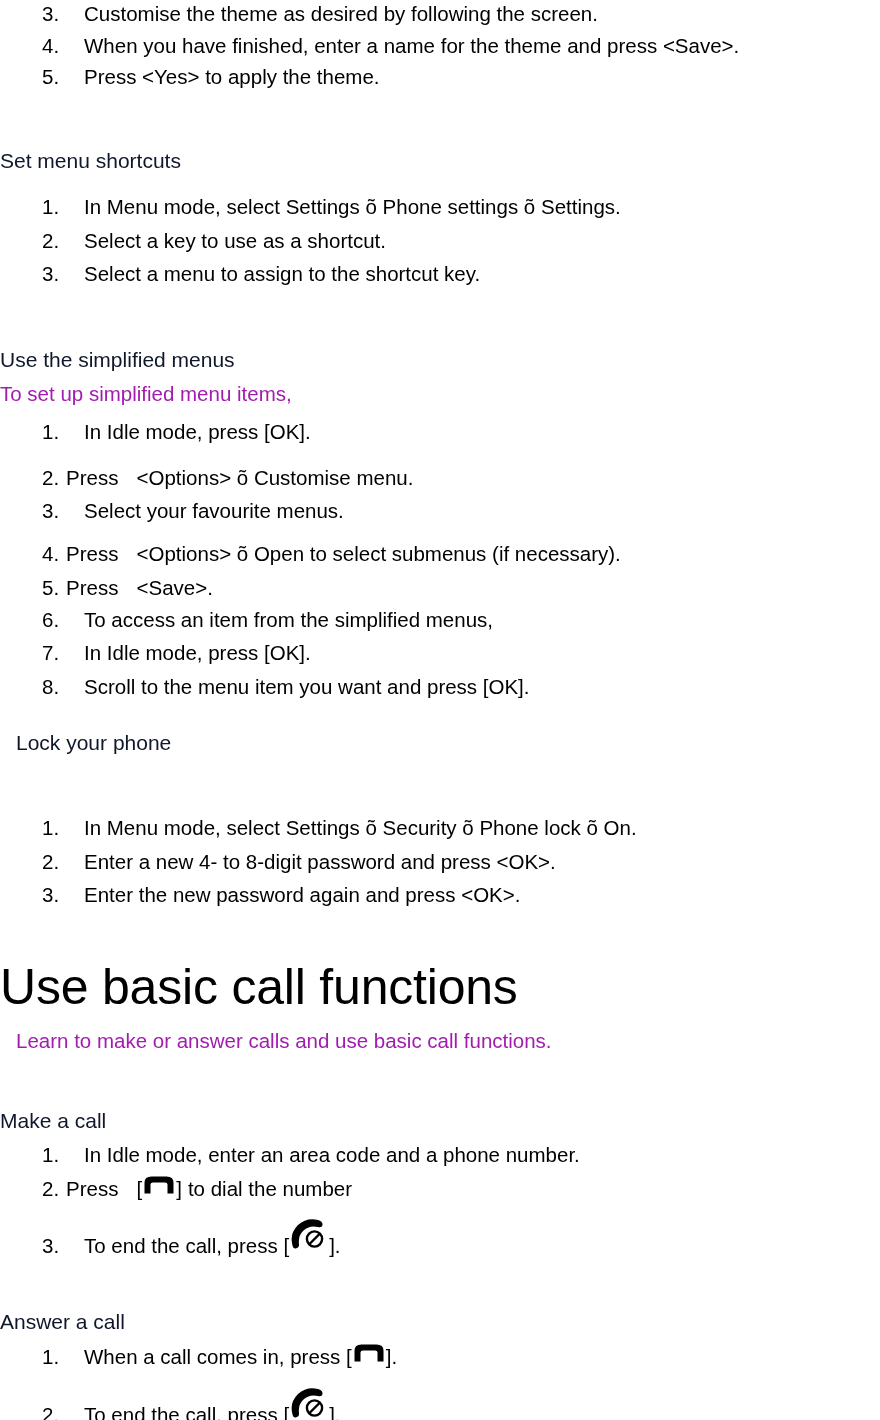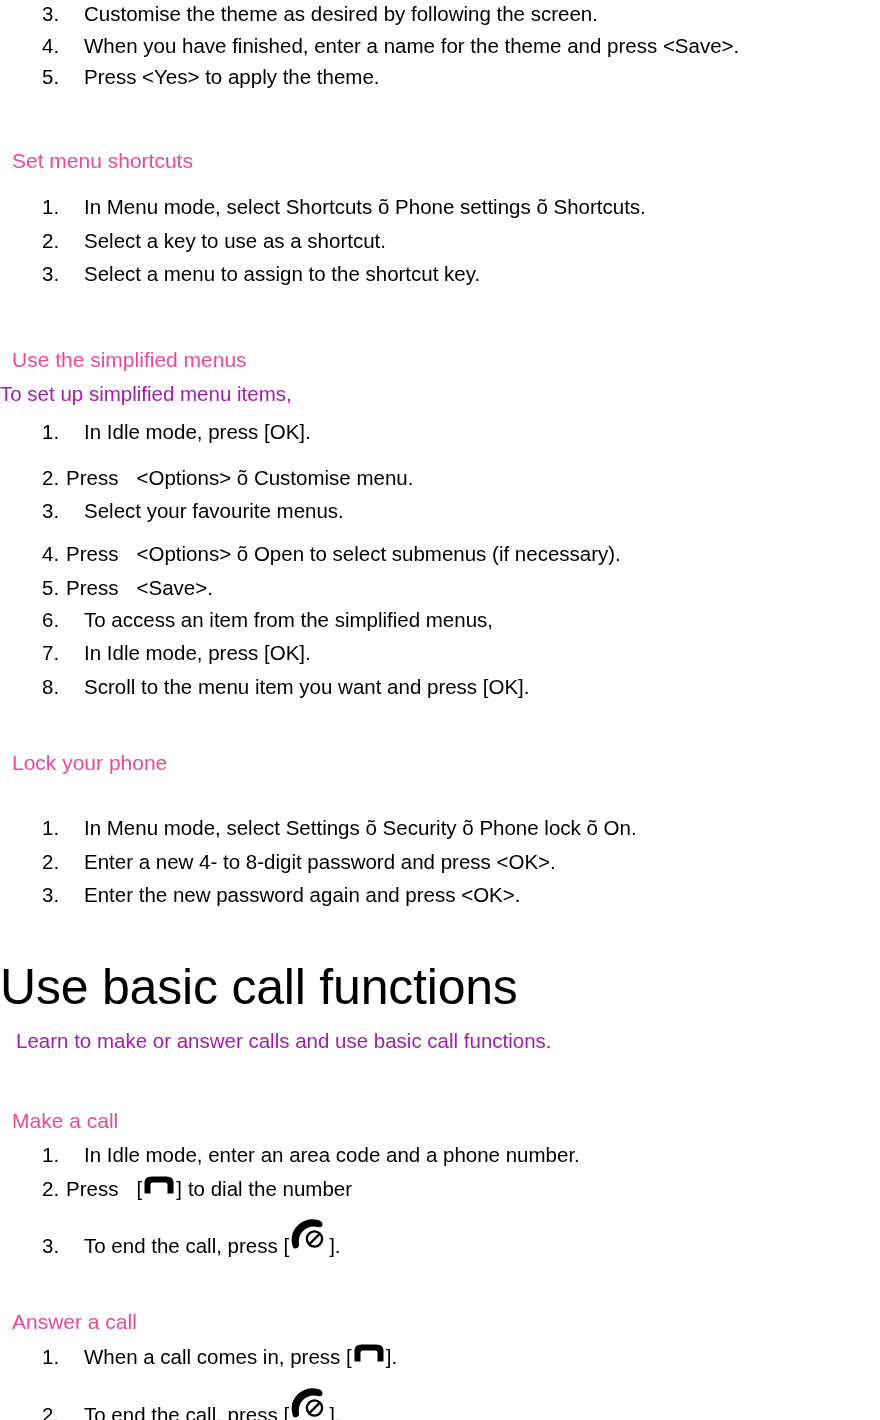--- a/index.html
+++ b/index.html
@@ -25,24 +25,23 @@
   
   .para {
     font-size: 20.5px;
     line-height: 1.0;
     color: #a21caf;
     white-space: nowrap;
   }
 
   .heading-blue {
     font-size: 21px;
-    color: #ec4899;
-    line-height: 1.0;
-    white-space: nowrap;
-    margin-left: 12px;
+    color: #0f172a;
+    line-height: 1.0;
+    white-space: nowrap;
   }
 
   .title-big {
     font-size: 50px;
     color: #000;
     line-height: 1.0;
     letter-spacing: -0.2px;
     white-space: nowrap;
   }
 
@@ -113,21 +112,21 @@
       <span class="num">5.</span>
       <span>Press &lt;Yes&gt; to apply the theme.</span>
     </div>
   </div>
 
   <div class="ln heading-blue" style="top:150px;">Set menu shortcuts</div>
 
   <div class="ln" style="top:197px;">
     <div class="li wide">
       <span class="num">1.</span>
-      <span>In Menu mode, select Shortcuts õ Phone settings õ Shortcuts.</span>
+      <span>In Menu mode, select Settings õ Phone settings õ Settings.</span>
     </div>
     <div class="li wide" style="margin-top:13px;">
       <span class="num">2.</span>
       <span>Select a key to use as a shortcut.</span>
     </div>
     <div class="li wide" style="margin-top:13px;">
       <span class="num">3.</span>
       <span>Select a menu to assign to the shortcut key.</span>
     </div>
   </div>
@@ -176,21 +175,21 @@
       <span class="num">7.</span>
       <span>In Idle mode, press [OK].</span>
     </div>
 
     <div class="li wide" style="margin-top:13px;">
       <span class="num">8.</span>
       <span>Scroll to the menu item you want and press [OK].</span>
     </div>
   </div>
 
-  <div class="ln heading-blue" style="top:752px;">Lock your phone</div>
+  <div class="ln heading-blue" style="top:732px;padding-left:16px;">Lock your phone</div>
 
   <div class="ln" style="top:818px;">
     <div class="li wide">
       <span class="num">1.</span>
       <span>In Menu mode, select Settings õ Security õ Phone lock õ On.</span>
     </div>
     <div class="li wide" style="margin-top:13px;">
       <span class="num">2.</span>
       <span>Enter a new 4- to 8-digit password and press &lt;OK&gt;.</span>
     </div>

